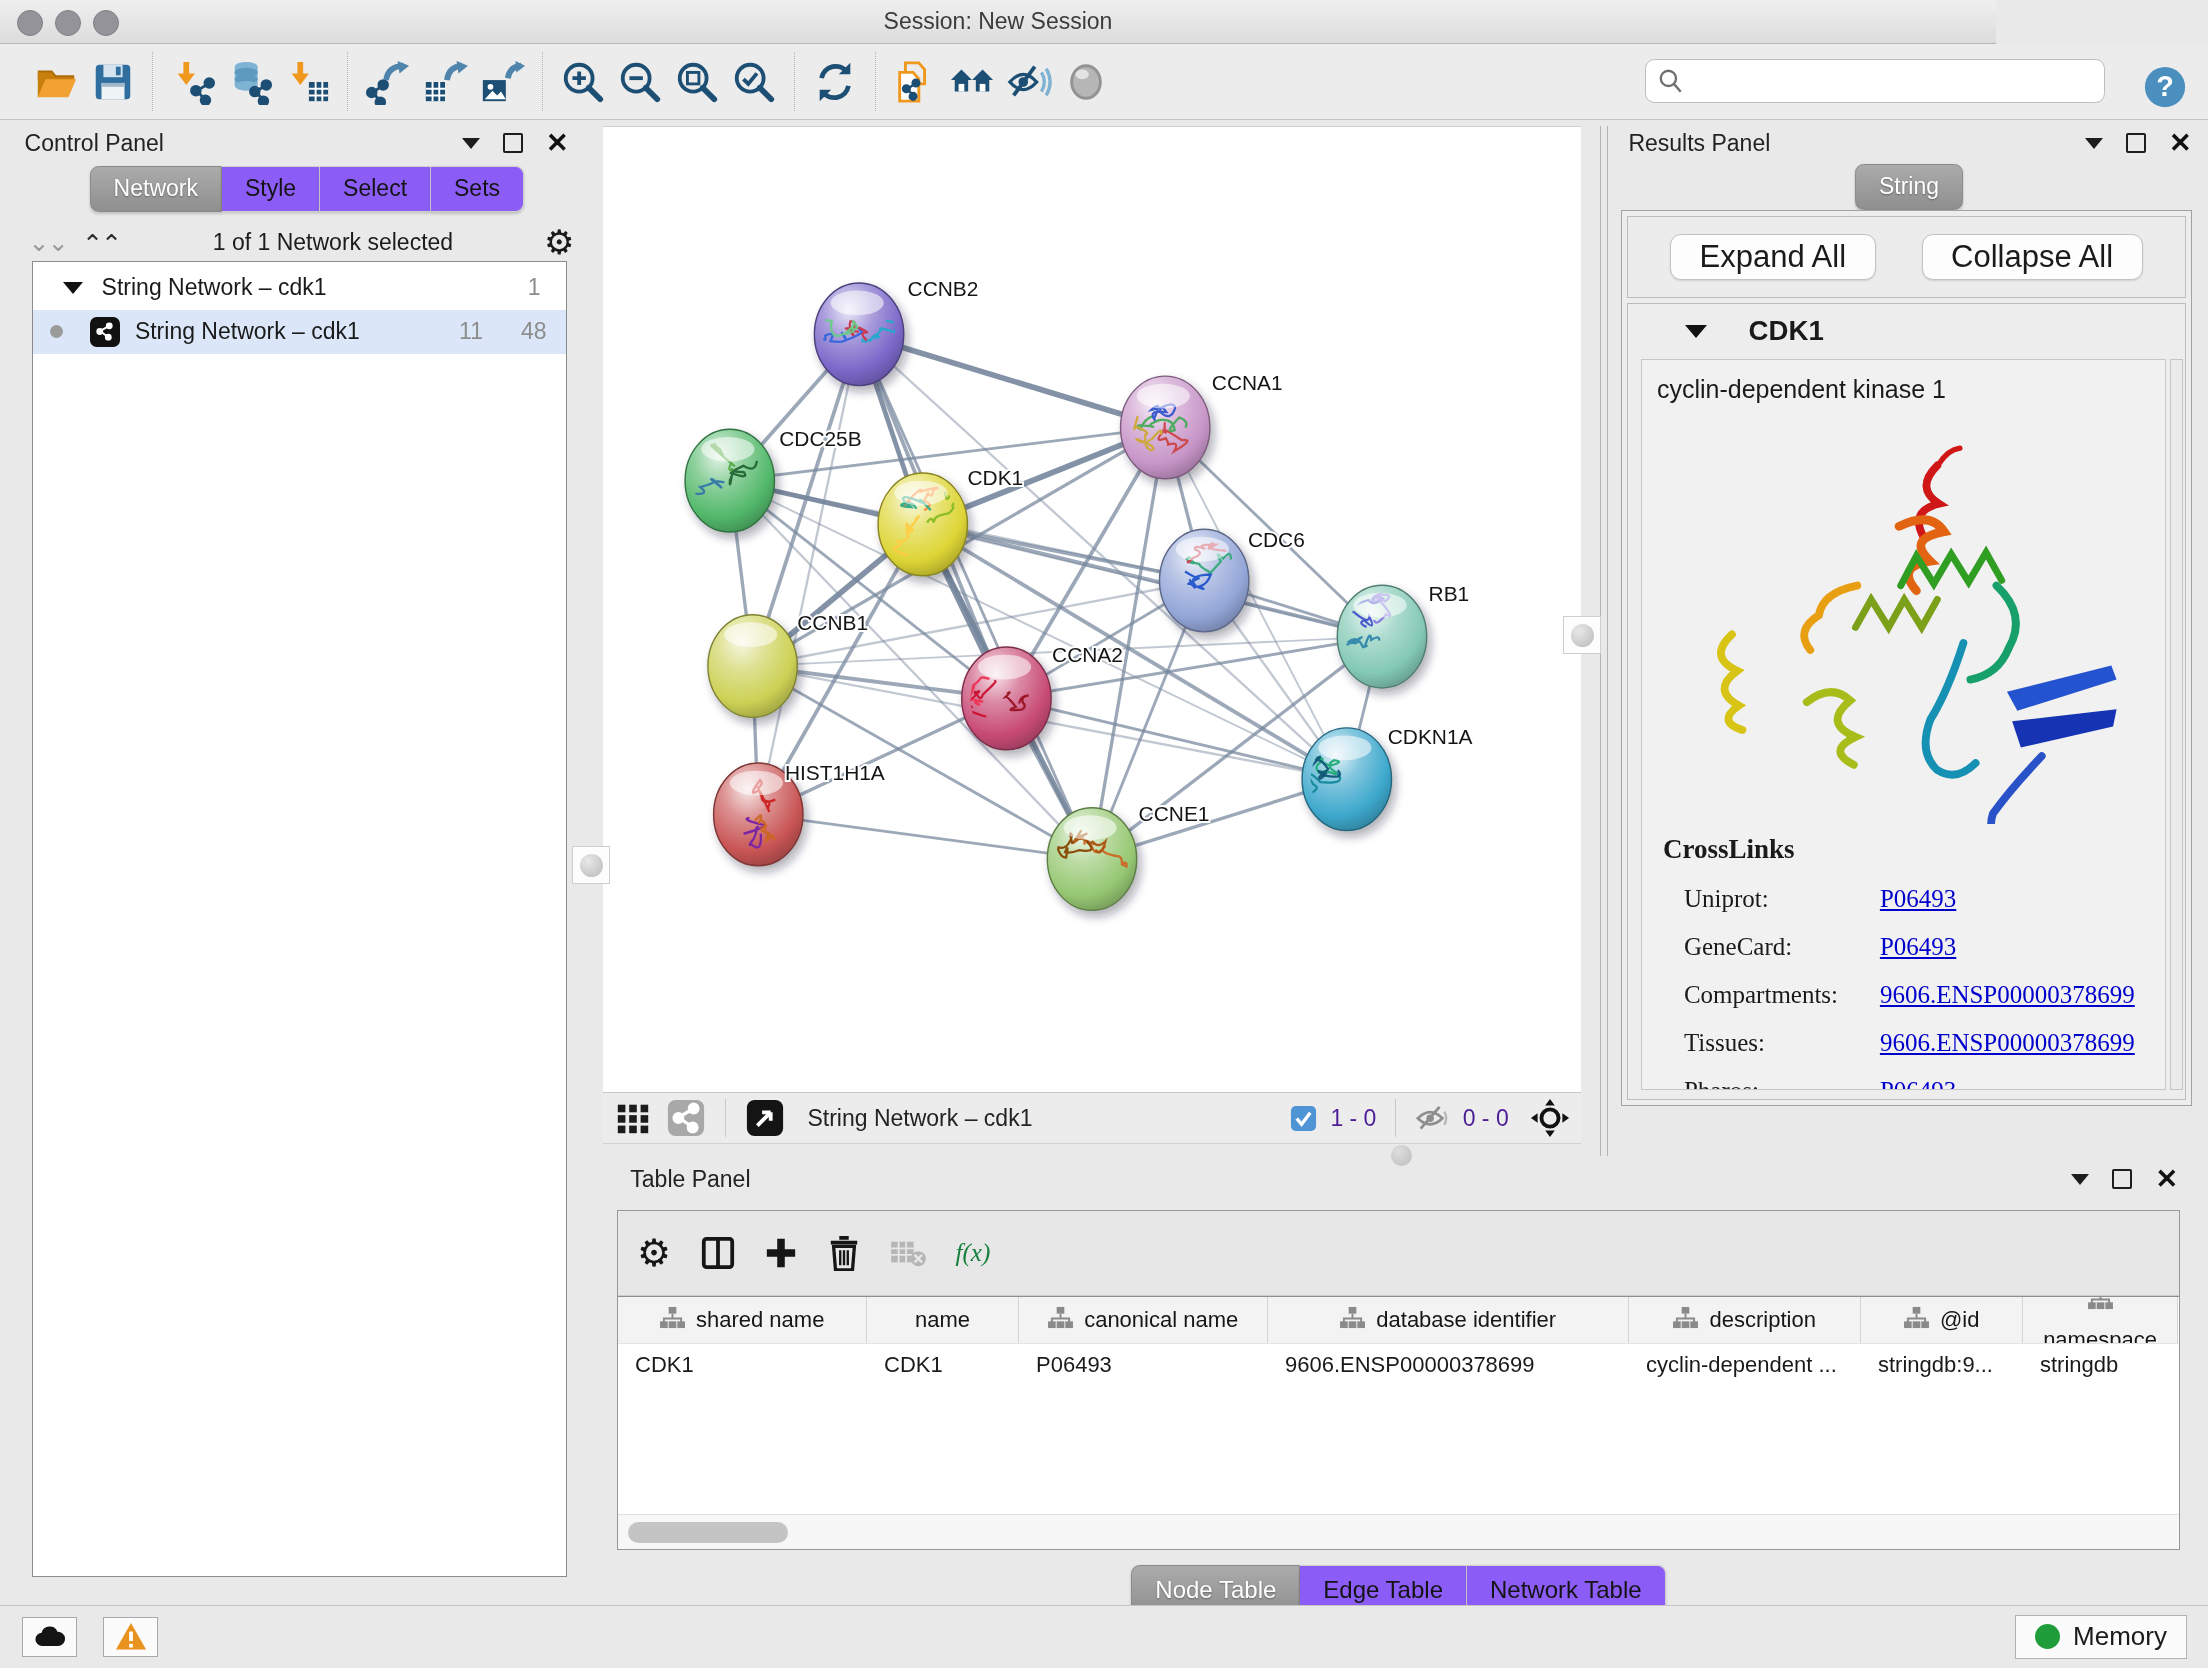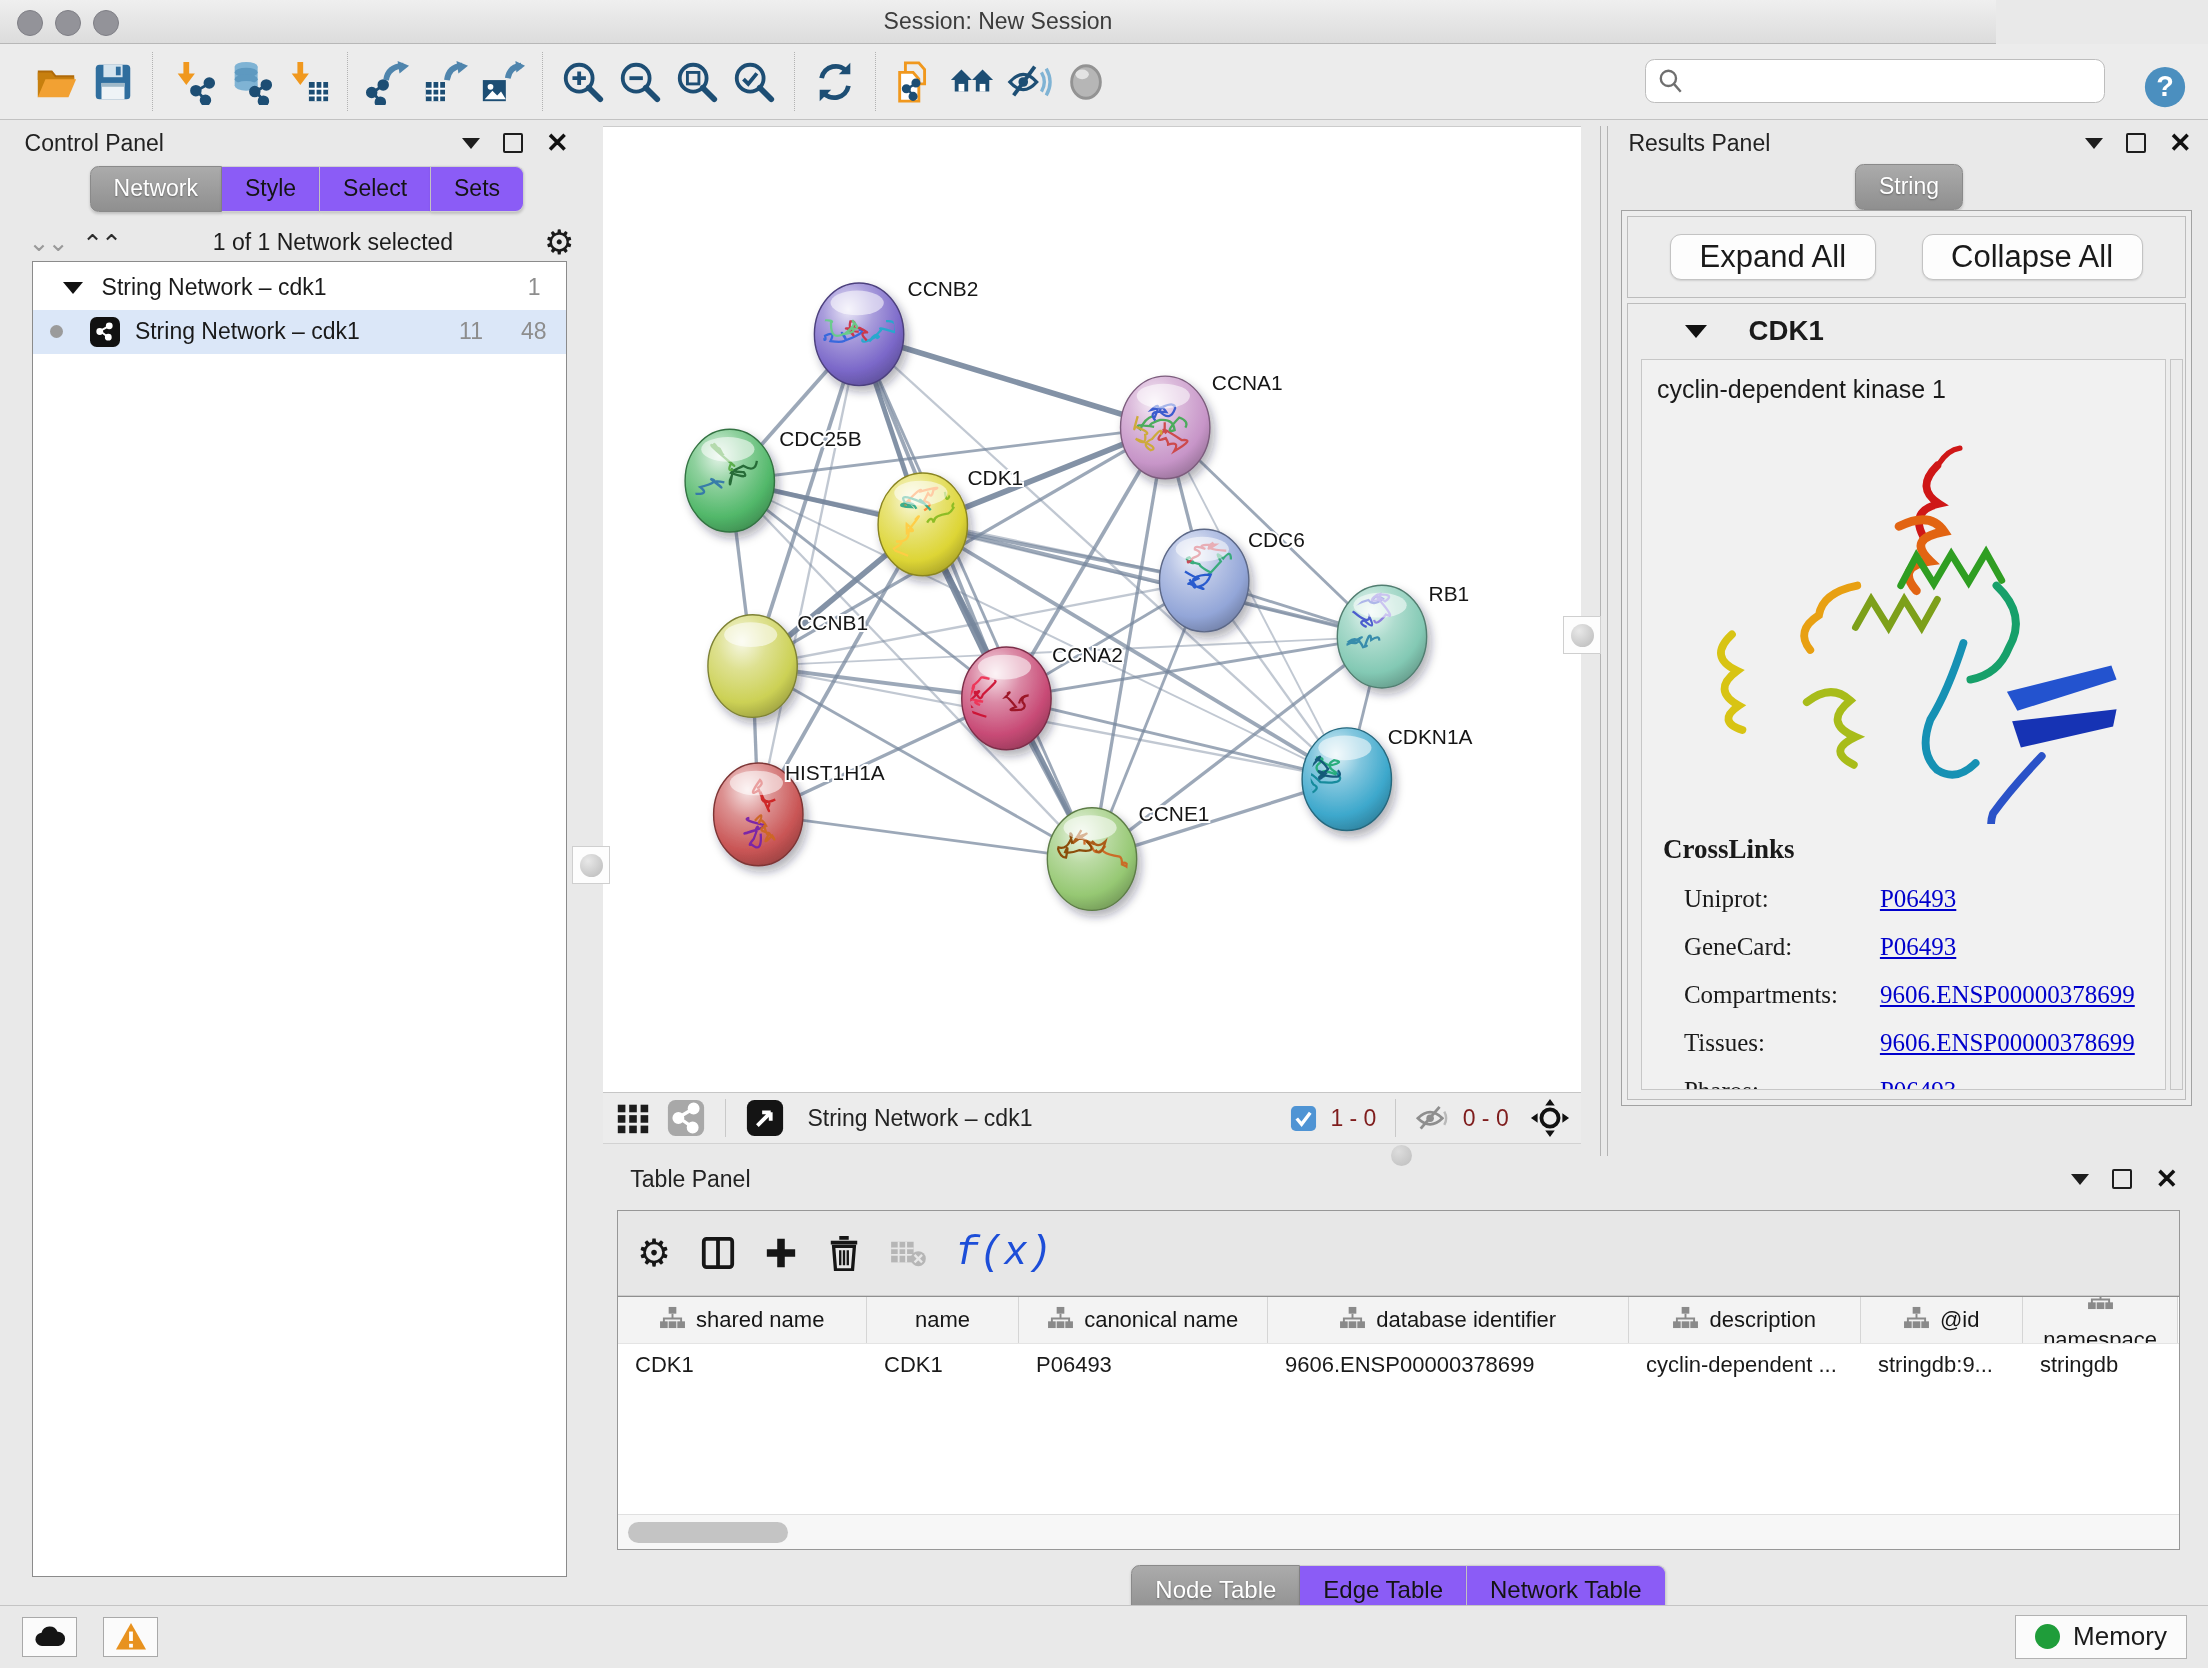--- a/index.html
+++ b/index.html
@@ -60,21 +60,21 @@
   .dot{width:13.3px;height:13.3px;border-radius:50%;background:#9b9b9b;margin:0 27px 0 17px}
   .share-badge{width:30px;height:30px;border-radius:6.7px;background:#111;display:flex;align-items:center;justify-content:center;margin-right:15px}
 
   
   #net-canvas{left:603px;top:126px;width:978px;height:965px;background:#fff;border-top:1px solid #ccc}
   #net-bottombar{left:603px;top:1092px;width:978px;height:52px;background:#ececec;
     border-top:1px solid #c6c6c6;border-bottom:1px solid #d2d2d2;
     display:flex;align-items:center;padding:0 11.4px;box-sizing:border-box;gap:13.3px}
   .nb-sep{width:0;height:38px;border-left:1px solid #c9c9c9;margin:0 5.7px}
   #nb-name{font-size:23px;color:#232323;margin-left:9.5px}
-  .nb-count{font-size:23px;color:#7f1d1d}
+  .nb-count{font-size:23px;color:#4c1d95}
   .spacer{flex:1}
 
   
   #split-right{left:1600px;top:126px;width:5.7px;height:1030px;border-left:1.9px solid #b3b3b3;border-right:1.9px solid #b3b3b3}
   .grab{width:36px;height:36px;background:#fdfdfd;border:1px solid #cfcfcf;display:flex;align-items:center;justify-content:center}
   .grab i{width:23px;height:23px;border-radius:50%;background:radial-gradient(circle at 35% 30%,#e8e8e8,#b9b9b9);display:block}
   #grab-left{left:572px;top:846px}
   #grab-right{left:1563px;top:616px}
   #grab-bottom{left:1391px;top:1145px;width:21px;height:21px;border-radius:50%;
     background:radial-gradient(circle at 35% 30%,#ddd,#bdbdbd)}
@@ -101,21 +101,21 @@
   .cllink{font-size:25px;color:#0000cc;text-decoration:underline}
   #rp-vscroll{position:absolute;right:1.9px;top:55px;width:11.4px;height:729px;background:#ebebeb;border:1px solid #c4c4c4}
 
   
   #table-panel{left:617px;top:1162px;width:1563px;height:443px}
   #tp-head{padding-left:13.3px;padding-right:1.9px}
   #tp-box{position:absolute;left:0;top:48px;width:1563px;height:340px;border:1.9px solid #979797;background:#fff;box-sizing:border-box}
   #tp-toolbar{height:84px;background:#e7e7e7;border-bottom:1px solid #cdcdcd;display:flex;align-items:center;gap:28.5px;padding-left:19px}
   .tp-icon{display:flex;align-items:center;justify-content:center}
   #tp-gear{font-size:38px;color:#161616}
-  #tp-fx{font-family:Liberation Mono, monospace;font-style:italic;font-size:40px;color:#1d4ed8}
+  #tp-fx{font-family:Liberation Serif, serif;font-style:italic;font-size:25px;color:#15803d}
   #tp-grid{display:flex;border-top:1.9px solid #8f8f8f}
   .th{display:flex;align-items:center;justify-content:center;gap:11.4px;height:46px;background:#f3f3f3;
      border-right:1px solid #d5d5d5;font-size:22px;color:#161616;overflow:hidden;white-space:nowrap;box-sizing:border-box}
   .tr{display:flex;border-top:1px solid #e4e4e4}
   .td{height:42px;display:flex;align-items:center;padding-left:17px;font-size:22px;overflow:hidden;white-space:nowrap;box-sizing:border-box}
   #tp-hscroll{position:absolute;left:0;bottom:0;width:100%;height:34px;background:#f7f7f7;border-top:1px solid #e0e0e0}
   #tp-thumb{position:absolute;left:9.5px;top:6.7px;width:160px;height:21px;border-radius:10.5px;background:#c4c4c4}
   #tp-tabs{position:absolute;left:0;top:403px;width:100%;display:flex;justify-content:center}
   #tp-tabs .tab{height:48px;font-size:24px}
 

